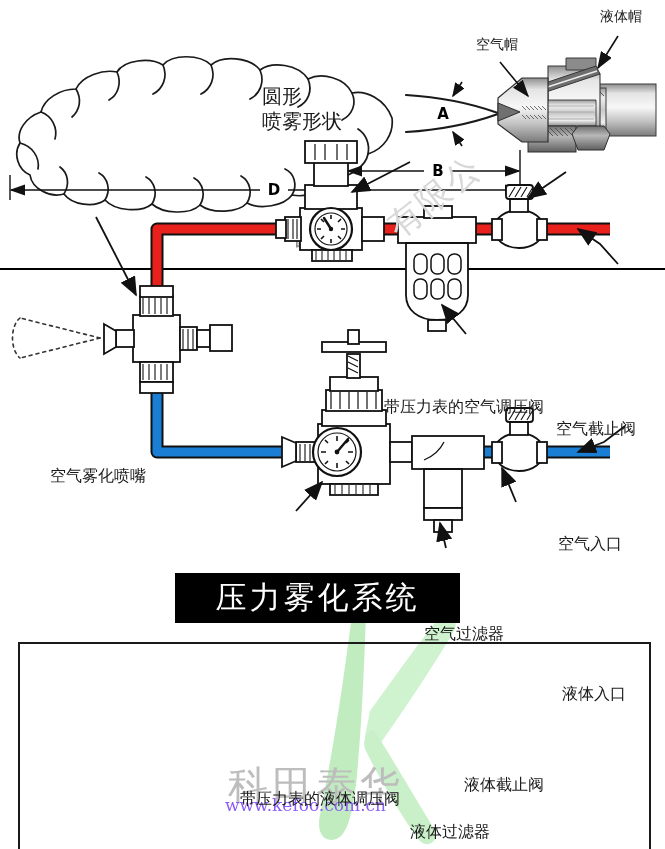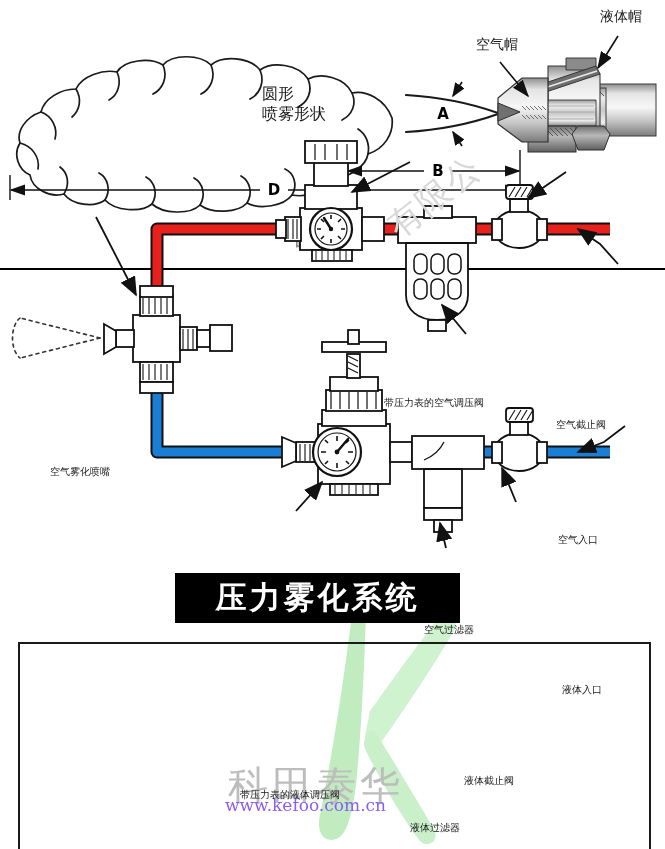--- a/index.html
+++ b/index.html
@@ -6,36 +6,36 @@
   body{width:665px;height:849px;position:relative;overflow:hidden;
        font-family:"DejaVu Sans","Liberation Sans",sans-serif;color:#111;}
 
   .panel{position:absolute;left:0;width:665px;}
   #top-panel{top:0;height:268px;}
   #bottom-panel{top:270px;height:579px;}
 
   .divider{position:absolute;left:0;top:268px;width:665px;height:2px;background:#000;}
 
   svg{display:block;}
-  .lbl{position:absolute;font-size:10px;line-height:1.25;white-space:nowrap;color:#1a1a1a;}
+  .lbl{position:absolute;font-size:16px;line-height:1.25;white-space:nowrap;color:#1a1a1a;}
   .lbl.big{font-size:14px;}
 
   
   #wm-diagonal{position:absolute;left:378px;top:212px;font-size:34px;color:#d8d8d8;
       transform:rotate(-38deg);transform-origin:0 0;letter-spacing:2px;pointer-events:none;}
   #wm-k{position:absolute;left:300px;top:345px;width:180px;height:230px;pointer-events:none;opacity:.55;}
   #wm-cn-chars{position:absolute;left:228px;top:488px;font-size:40px;color:#bdbdbd;
       letter-spacing:4px;pointer-events:none;white-space:nowrap;}
   #wm-url{position:absolute;left:225px;top:525px;font-size:17px;color:#8b5cf6;
       font-family:"DejaVu Serif","Liberation Serif",serif;pointer-events:none;white-space:nowrap;}
 
   
   #banner{position:absolute;left:175px;top:303px;width:283px;height:48px;background:#000;
       border:1px solid #000;display:flex;align-items:center;justify-content:center;}
-  #banner-text{color:#fff;font-size:31px;font-weight:bold;letter-spacing:3px;
+  #banner-text{color:#fff;font-size:31px;font-weight:normal;letter-spacing:3px;
       font-family:"DejaVu Sans","Liberation Sans",sans-serif;}
 
   #sys-frame{position:absolute;left:18px;top:372px;width:629px;height:462px;
       border:2px solid #1a1a1a;background:transparent;}
 
   .dim-letter{font-weight:bold;font-size:15px;font-family:"DejaVu Sans",sans-serif;}
 </style>
 </head>
 <body>
 
@@ -166,21 +166,21 @@
     <g stroke="#111" stroke-width="1.4" fill="none">
       <line x1="10" y1="175" x2="10" y2="200"></line>
       <line x1="520" y1="180" x2="520" y2="200"></line>
       <path d="M24,190 L11,190" marker-end="url(#ah)"></path>
       <line x1="12" y1="190" x2="260" y2="190"></line>
       <line x1="288" y1="190" x2="519" y2="190" marker-end="url(#ah)"></line>
     </g>
     <text class="dim-letter" x="274" y="195" text-anchor="middle">D</text>
   </svg>
 
-  <div class="lbl" style="left:262px;top:84px;font-size:16px;">
+  <div class="lbl" style="left:262px;top:84px;font-size:20px;">
     <div>圆形</div>
     <div>喷雾形状</div>
   </div>
 
   <div class="lbl big" style="left:476px;top:36px;">空气帽</div>
 
   <div class="lbl big" style="left:600px;top:8px;">液体帽</div>
 
   <div class="lbl big" style="left:296px;top:235px;">喷嘴原理</div>
 </div>

